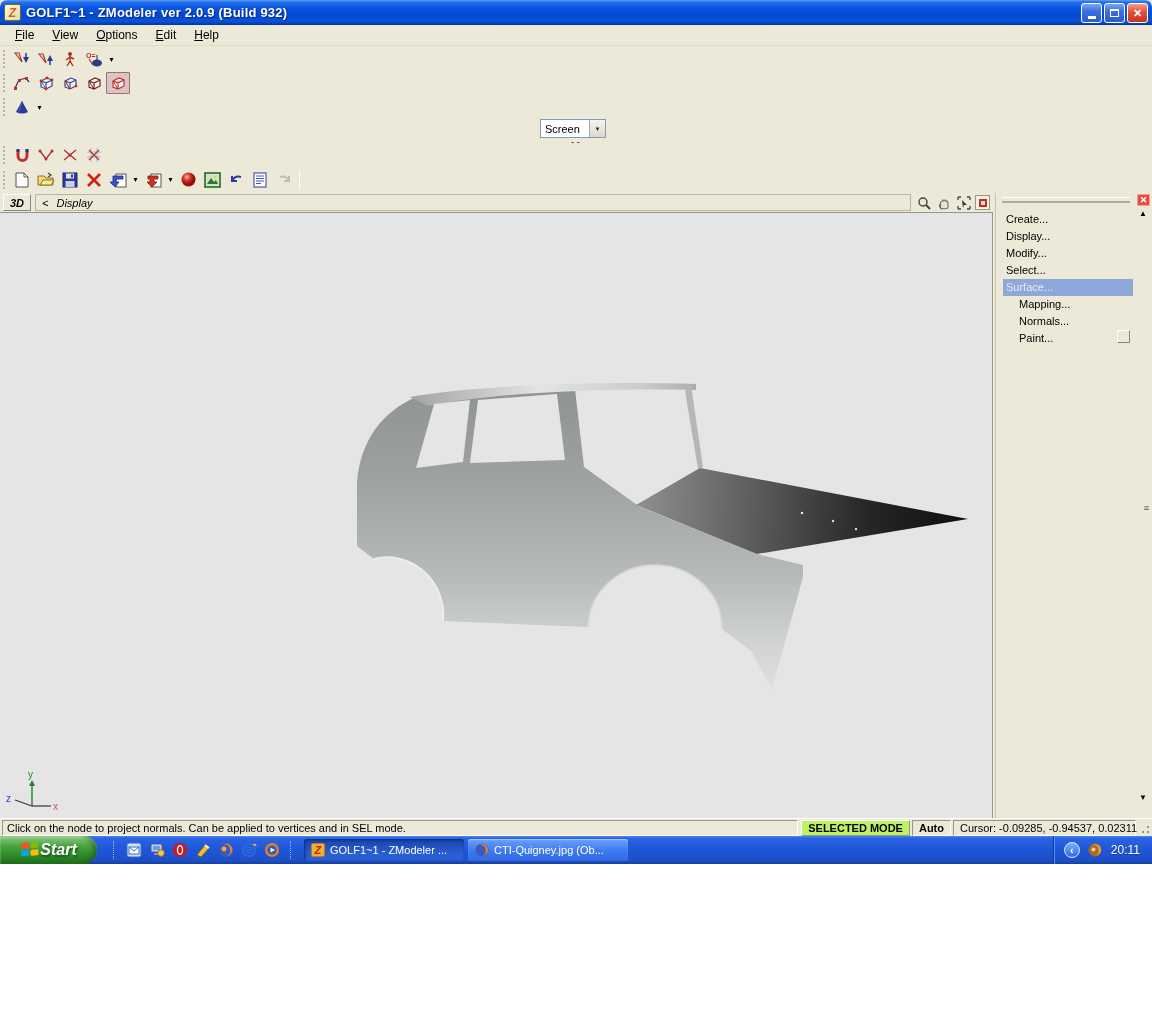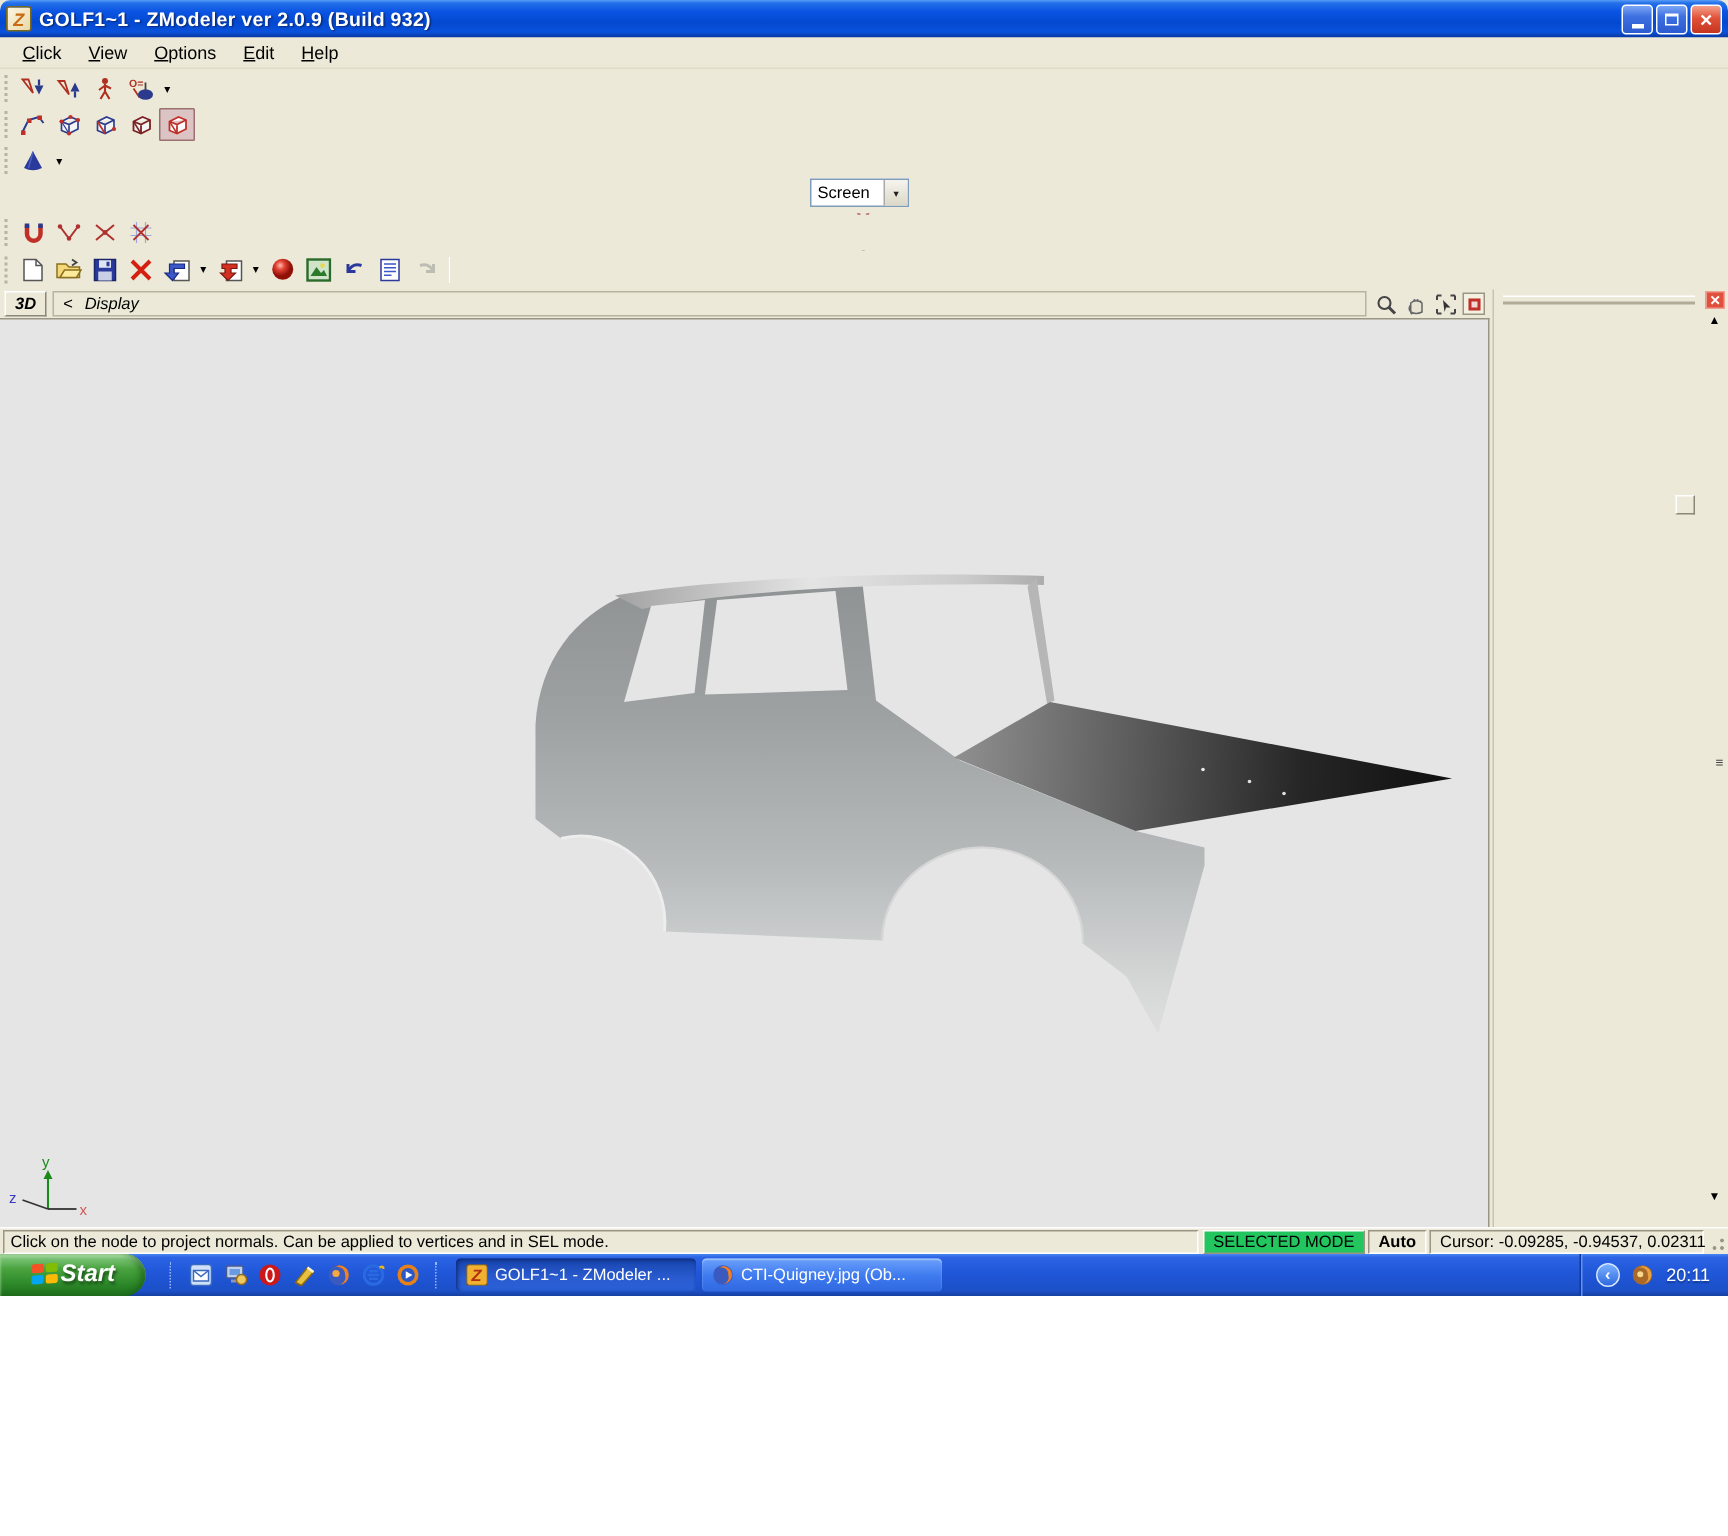--- a/index.html
+++ b/index.html
@@ -85,21 +85,21 @@
     border:1px solid; border-color:#fff #8a8778 #8a8778 #fff; }
   .sp-scrollgrip { position:absolute; right:3px; top:310px; font-size:9px; color:#444; }
 
   
   .statusbar { position:absolute; left:0; top:818px; width:1152px; height:18px; background:#ece9d8;
     border-top:1px solid #fff; display:flex; align-items:center; font-size:11px; }
   .st-msg { flex:1; height:16px; margin:1px 2px; border:1px solid; border-color:#9a9684 #fff #fff #9a9684;
     padding:1px 4px; background:#ece9d8; white-space:nowrap; overflow:hidden; }
   .st-box { height:16px; margin:1px 1px; border:1px solid; border-color:#9a9684 #fff #fff #9a9684;
     padding:1px 6px; white-space:nowrap; }
-  .st-mode { font-weight:normal; background:#22c55e; border-color:#fff #9a9684 #9a9684 #fff;text-align:right; }
+  .st-mode { font-weight:bold; background:#bef264; border-color:#fff #9a9684 #9a9684 #fff;text-align:right; }
   .st-auto { font-weight:bold; }
   .st-grip { width:14px; height:14px; margin-right:1px;
     background:
       radial-gradient(circle at 11px 11px,#9a9684 1px,transparent 1.5px),
       radial-gradient(circle at 11px 6px,#9a9684 1px,transparent 1.5px),
       radial-gradient(circle at 6px 11px,#9a9684 1px,transparent 1.5px); }
 
   
   .taskbar { position:absolute; left:0; top:836px; width:1152px; height:28px;
     background:linear-gradient(180deg,#4a86f2 0%,#2a63e4 8%,#2057d8 45%,#1c4fc8 88%,#15409f 100%); display:flex; align-items:center; }
@@ -144,21 +144,21 @@
       <div class="wbtn">
             <span class="restoreglyph"></span>
           </div>
       <div class="wbtn close">
             <span>✕</span>
           </div>
     </div>
   </div>
 
   <div class="menubar">
-    <span class="mi">Click</span>
+    <span class="mi">File</span>
     <span class="mi">View</span>
     <span class="mi">Options</span>
     <span class="mi">Edit</span>
     <span class="mi">Help</span>
   </div>
 
   <div class="tbrow" style="top:47px;">
     <span class="gripper"></span>
     <div class="tbtn">
       <svg width="18" height="16">
@@ -454,20 +454,30 @@
       <text x="4" y="36" font-size="10" fill="#3a3ac0">z</text>
       <text x="51" y="44" font-size="10" fill="#d05858">x</text>
     </svg>
   </div>
 
   <div class="sidepanel">
     <div class="sp-grip"></div>
     <div class="sp-grip2"></div>
     <div class="sp-close"><span>✕</span></div>
     <div class="sp-up">▲</div>
+    <div class="sp-items">
+      <div class="sp-item">Create...</div>
+      <div class="sp-item">Display...</div>
+      <div class="sp-item">Modify...</div>
+      <div class="sp-item">Select...</div>
+      <div class="sp-item selected">Surface...</div>
+      <div class="sp-item indent">Mapping...</div>
+      <div class="sp-item indent">Normals...</div>
+      <div class="sp-item indent">Paint...</div>
+    </div>
     <div class="sp-sq"></div>
     <div class="sp-scrollgrip">≡</div>
     <div class="sp-down">▼</div>
   </div>
 
   <div class="statusbar">
     <div class="st-msg">Click on the node to project normals. Can be applied to vertices and in SEL mode.</div>
     <div class="st-box st-mode">SELECTED MODE</div>
     <div class="st-box st-auto">Auto</div>
     <div class="st-box" style="width:183px;">Cursor: -0.09285, -0.94537, 0.02311</div>

